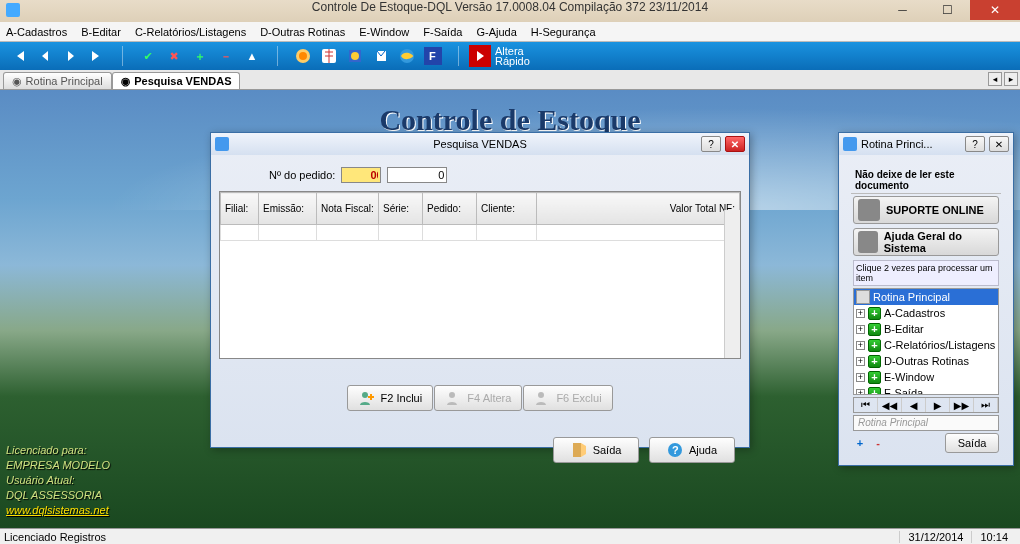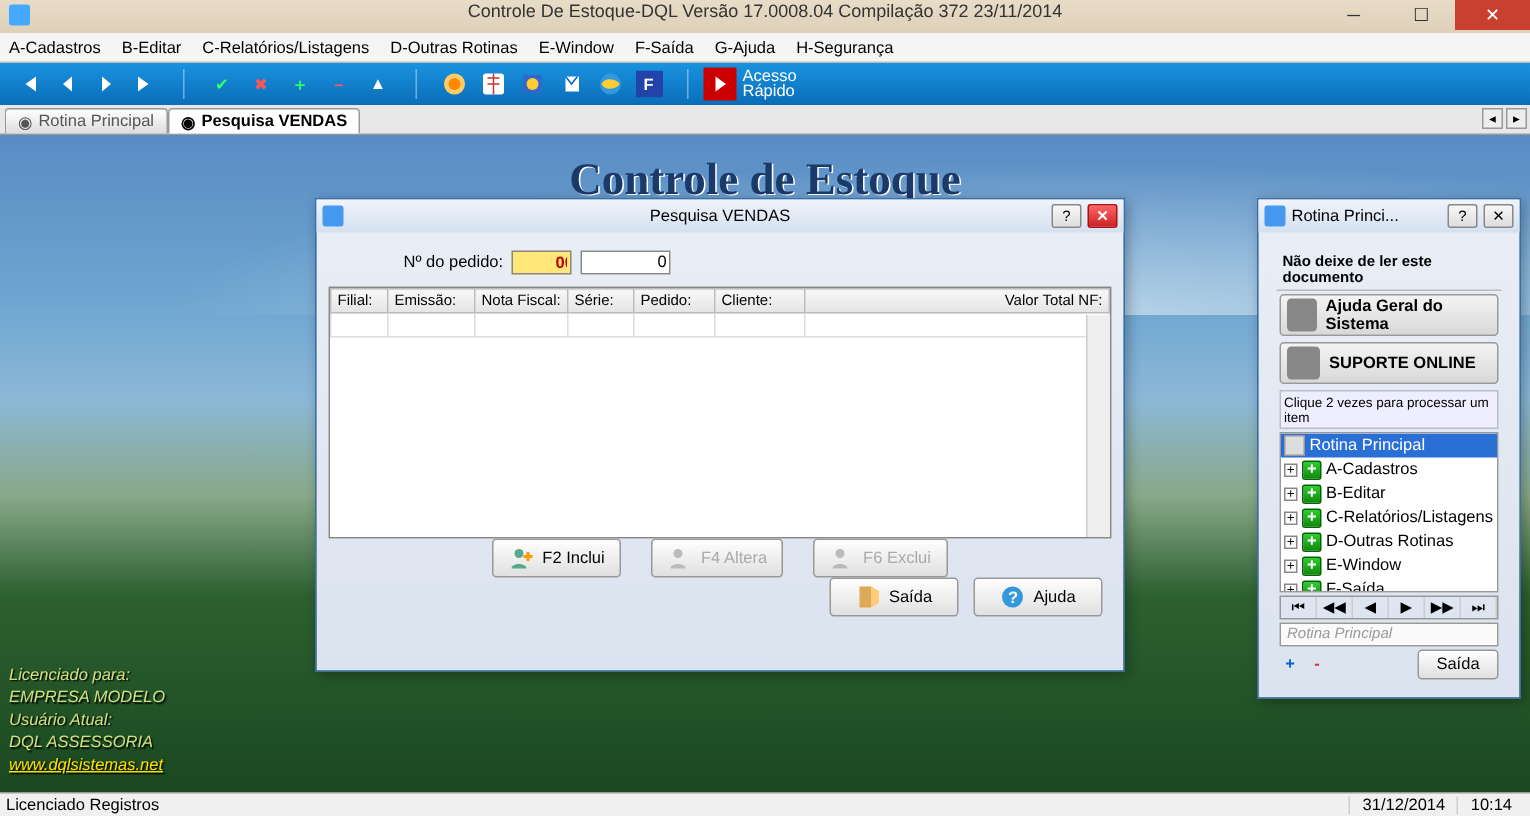--- a/index.html
+++ b/index.html
@@ -48,25 +48,25 @@
 
 
 #pv { left:210px; top:42px; width:540px; height:316px;}
 #pv .body { padding:8px;}
 #pv .row1 { display:flex; align-items:center; gap:6px; padding:4px 0 8px 50px;}
 #pv input { border:1px solid #888; height:16px; padding:0 2px; font-size:11px;}
 #pv .pedido1 { width:40px; background:#ffe77a; color:#b00; font-weight:bold; text-align:center;padding-left:28px;}
 #pv .pedido2 { width:60px; text-align:right;}
 #pv .grid { border:1px solid #888; background:#fff; height:168px; position:relative;}
 #pv .grid table { width:100%; border-collapse:collapse;}
-#pv .grid th { background:linear-gradient(#f8f8f8,#e4e4e4); border:1px solid #bbb; font-weight:normal; text-align:left; padding:2px 4px; height:16px; font-size:10px;}
+#pv .grid th { background:linear-gradient(#f8f8f8,#e4e4e4); border:1px solid #bbb; font-weight:normal; text-align:left; padding:2px 4px; height:32px; font-size:10px;}
 #pv .grid th:last-child { text-align:right;}
 #pv .grid td { border:1px solid #ddd; height:16px;}
 #pv .grid .scrollbar { position:absolute; right:0; top:18px; bottom:0; width:16px; background:#eee; border-left:1px solid #ccc;}
-#pv .btnrow { display:flex; justify-content:center; gap:20px; padding:0 0;}
+#pv .btnrow { display:flex; justify-content:center; gap:1px; padding:26px 0;}
 #pv .btnrow2 { display:flex; justify-content:flex-end; gap:10px; padding:0 6px;}
 .wbtn { height:26px; min-width:86px; background:linear-gradient(#fefefe,#e0e0e0); border:1px solid #999; border-radius:3px; display:flex; align-items:center; justify-content:center; gap:6px; font-size:11px; padding:0 10px;}
 .wbtn.disabled { color:#aaa;}
 .wbtn .ico { width:16px; height:16px; display:inline-block;}
 
 
 #rp { right:6px; top:42px; width:176px; height:334px;}
 #rp .iwin-title { justify-content:flex-start; padding-left:22px;}
 #rp .body { padding:12px; display:flex; flex-direction:column; height:310px;}
 #rp .docline { font-size:10px; font-weight:bold; padding:2px 4px; border-bottom:1px solid #bbb;}
@@ -187,21 +187,21 @@
     </div>
   <div class="sep"></div>
   <div style="width:1px;height:20px;background:rgba(255,255,255,.4)"></div>
   <div class="acesso">
     <div class="box">
         <svg width="14" height="14">
           <path d="M4 2l7 5-7 5z" fill="#fff"></path>
         </svg>
       </div>
     <div>
-        <div>Acesso</div>
+        <div>Altera</div>
         <div>Rápido</div>
       </div>
   </div>
 </div>
 
 <div class="tabs">
   <div class="tab">
       <span>◉</span>
       <span>Rotina Principal</span>
     </div>
@@ -325,25 +325,25 @@
       <span>Rotina Princi...</span>
       <div class="ibtns">
         <div class="ibtn">?</div>
         <div class="ibtn">✕</div>
       </div>
     </div>
     <div class="body">
       <div class="docline">Não deixe de ler este documento</div>
       <div class="bigbtn">
         <span class="ico"></span>
-        <span>Ajuda Geral do Sistema</span>
+        <span>SUPORTE ONLINE</span>
       </div>
       <div class="bigbtn">
         <span class="ico"></span>
-        <span>SUPORTE ONLINE</span>
+        <span>Ajuda Geral do Sistema</span>
       </div>
       <div class="hint">Clique 2 vezes para processar um item</div>
       <div class="tree">
         <div class="node sel">
           <span class="rootico"></span>
           <span>Rotina Principal</span>
         </div>
         <div class="node">
             <span class="exp">+</span>
             <span class="tico">+</span>

